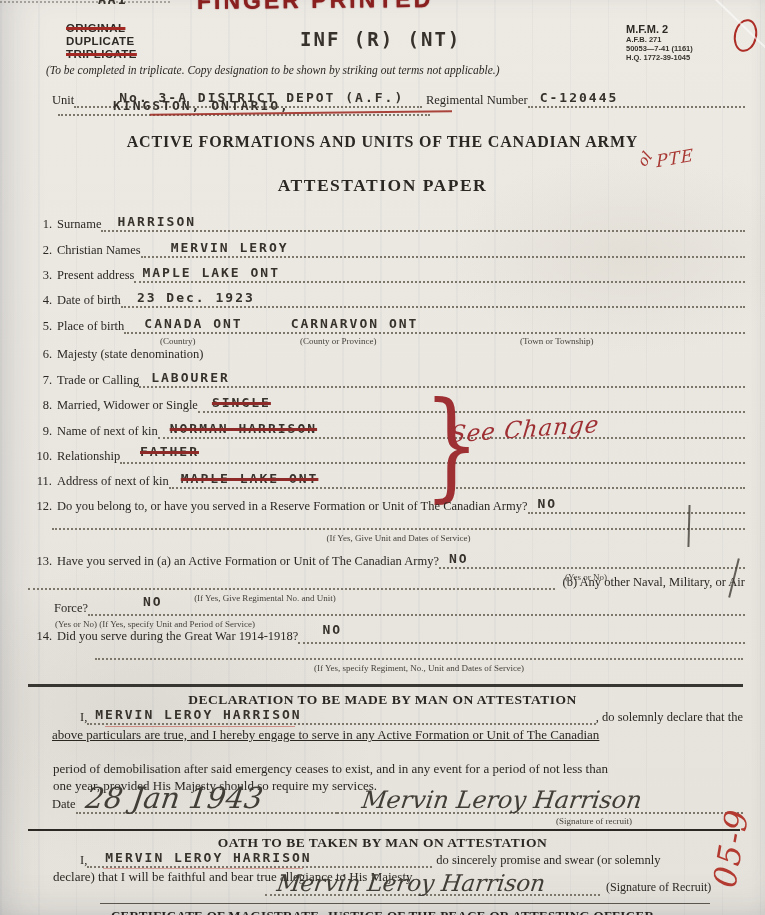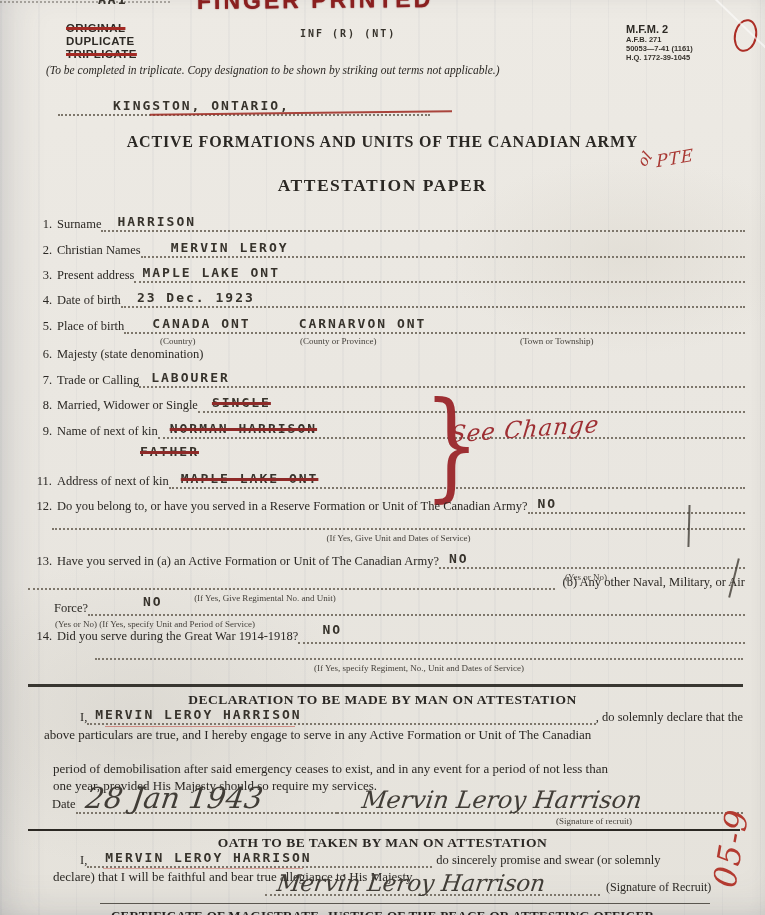--- a/index.html
+++ b/index.html
@@ -52,33 +52,43 @@
   <div class="abs decorline" style="left:0;top:1px;width:170px;border-top:2px dotted #5a554d;opacity:.45;"></div>
   <div class="abs tw" style="left:98px;top:-8px;font-size:13px;">AA1</div>
   <div class="abs stamp" style="left:197px;top:-13px;">FINGER PRINTED</div>
 
   <div class="abs" style="left:66px;top:22px;">
     <div class="copyline struckred">ORIGINAL</div>
     <div class="copyline">DUPLICATE</div>
     <div class="copyline struckred">TRIPLICATE</div>
   </div>
 
-  <div class="abs tw" style="left:300px;top:28px;font-size:10px;">INF (R)  (NT)</div>
+  <div class="abs tw" style="left:300px;top:28px;font-size:19px;">INF (R)  (NT)</div>
 
   <div class="abs" style="left:626px;top:23px;">
     <div class="sans bold" style="font-size:11px;line-height:12px;color:#2d2a25;">M.F.M. 2</div>
     <div class="tiny">A.F.B. 271</div>
     <div class="tiny">50053—7-41 (1161)</div>
     <div class="tiny">H.Q. 1772-39-1045</div>
   </div>
   <div class="abs decorline" style="left:734px;top:19px;width:19px;height:29px;border:2.5px solid #ac2e26;border-radius:50%;transform:rotate(12deg);"></div>
   <div class="abs decorline" style="left:676px;top:18px;width:120px;height:2px;background:rgba(255,255,255,.55);transform:rotate(44deg);"></div>
 
   <div class="abs" style="left:46px;top:64px;font-size:11.5px;font-style:italic;white-space:nowrap;">(To be completed in triplicate.  Copy designation to be shown by striking out terms not applicable.)</div>
 
+  <div class="frow" style="top:86px;left:52px;">
+    <span class="lbl">Unit</span>
+    <span class="lead" style="flex:1.6;">
+      <span class="tw val" style="margin-left:45px;">No. 3-A DISTRICT DEPOT (A.F.)</span>
+    </span>
+    <span class="lbl" style="margin-left:4px;">Regimental Number</span>
+    <span class="lead" style="flex:1;">
+      <span class="tw val" style="margin-left:12px;">C-120445</span>
+    </span>
+  </div>
   <div class="frow" style="top:94px;left:58px;right:335px;">
     <span class="lead">
       <span class="tw val" style="margin-left:55px;">KINGSTON, ONTARIO,</span>
     </span>
   </div>
   <div class="abs decorline" style="left:150px;top:112px;width:302px;border-top:2.4px solid #a23229;transform:rotate(-.7deg);opacity:.9;"></div>
 
   <div class="abs center bold" style="top:133px;font-size:16px;letter-spacing:.8px;">ACTIVE FORMATIONS AND UNITS OF THE CANADIAN ARMY</div>
   <div class="abs center bold" style="top:175px;font-size:17.5px;letter-spacing:1.5px;">ATTESTATION PAPER</div>
 
@@ -116,21 +126,21 @@
     <span class="lbl">Date of birth</span>
     <span class="lead">
       <span class="tw val" style="margin-left:16px;">23 Dec. 1923</span>
     </span>
   </div>
 
   <div class="frow" style="top:312px;">
     <span class="num">5.</span>
     <span class="lbl">Place of birth</span>
     <span class="lead">
-      <span class="tw val" style="margin-left:28px;">CANADA ONT</span>
+      <span class="tw val" style="margin-left:20px;">CANADA ONT</span>
       <span class="tw val" style="margin-left:48px;">CARNARVON ONT</span>
     </span>
   </div>
   <div class="abs" style="top:336px;left:28px;right:20px;height:12px;text-align:right;">
     <span class="cap abs" style="left:132px;">(Country)</span>
     <span class="cap abs" style="left:272px;">(County or Province)</span>
     <span class="cap abs" style="left:492px;">(Town or Township)</span>
   </div>
 
   <div class="frow" style="top:340px;">
@@ -155,20 +165,25 @@
   </div>
 
   <div class="frow" style="top:417px;">
     <span class="num">9.</span>
     <span class="lbl">Name of next of kin</span>
     <span class="lead">
       <span class="tw val struck" style="margin-left:12px;">NORMAN HARRISON</span>
     </span>
   </div>
 
+  <div class="frow" style="top:442px;">
+    <span class="num">10.</span>
+    <span class="lbl">Relationship</span>
+    <span class="lead"></span>
+  </div>
   <span class="abs tw struck" style="left:140px;top:444px;">FATHER</span>
 
   <div class="frow" style="top:467px;">
     <span class="num">11.</span>
     <span class="lbl">Address of next of kin</span>
     <span class="lead">
       <span class="tw val struck" style="margin-left:12px;">MAPLE LAKE ONT</span>
     </span>
   </div>
 
@@ -226,21 +241,21 @@
 
   <div class="abs center bold" style="top:692px;font-size:13.5px;letter-spacing:.5px;">DECLARATION TO BE MADE BY MAN ON ATTESTATION</div>
   <div class="frow" style="top:708px;height:17px;left:80px;right:22px;">
     <span class="lbl">I,</span>
     <span class="lead">
       <span class="tw val" style="margin-left:8px;">MERVIN LEROY HARRISON</span>
     </span>
     <span class="lbl">, do solemnly declare that the</span>
   </div>
   <div class="abs decorline" style="left:105px;top:726px;width:190px;border-top:1.5px solid rgba(190,60,50,.5);"></div>
-  <div class="abs bodyline" style="left:44px;top:727px;">above particulars are true, and I hereby engage to serve in any Active Formation or Unit of The Canadian</div>
+  <div class="abs bodyline" style="left:52px;top:727px;text-decoration:underline;">above particulars are true, and I hereby engage to serve in any Active Formation or Unit of The Canadian</div>
   <div class="abs bodyline" style="left:53px;top:761px;">period of demobilisation after said emergency ceases to exist, and in any event for a period of not less than</div>
   <div class="abs bodyline" style="left:53px;top:778px;">one year, provided His Majesty should so require my services.</div>
 
   <div class="frow" style="top:780px;height:34px;left:52px;right:22px;">
     <span class="lbl" style="margin-bottom:2px;">Date</span>
     <span class="lead" style="flex:.9;">
       <span class="hand" style="font-size:29px;margin-left:10px;margin-bottom:-3px;">28 Jan 1943</span>
     </span>
     <span class="lead" style="flex:1.4;">
       <span class="hand" style="font-size:24px;margin-left:25px;margin-bottom:-2px;">Mervin Leroy Harrison</span>

